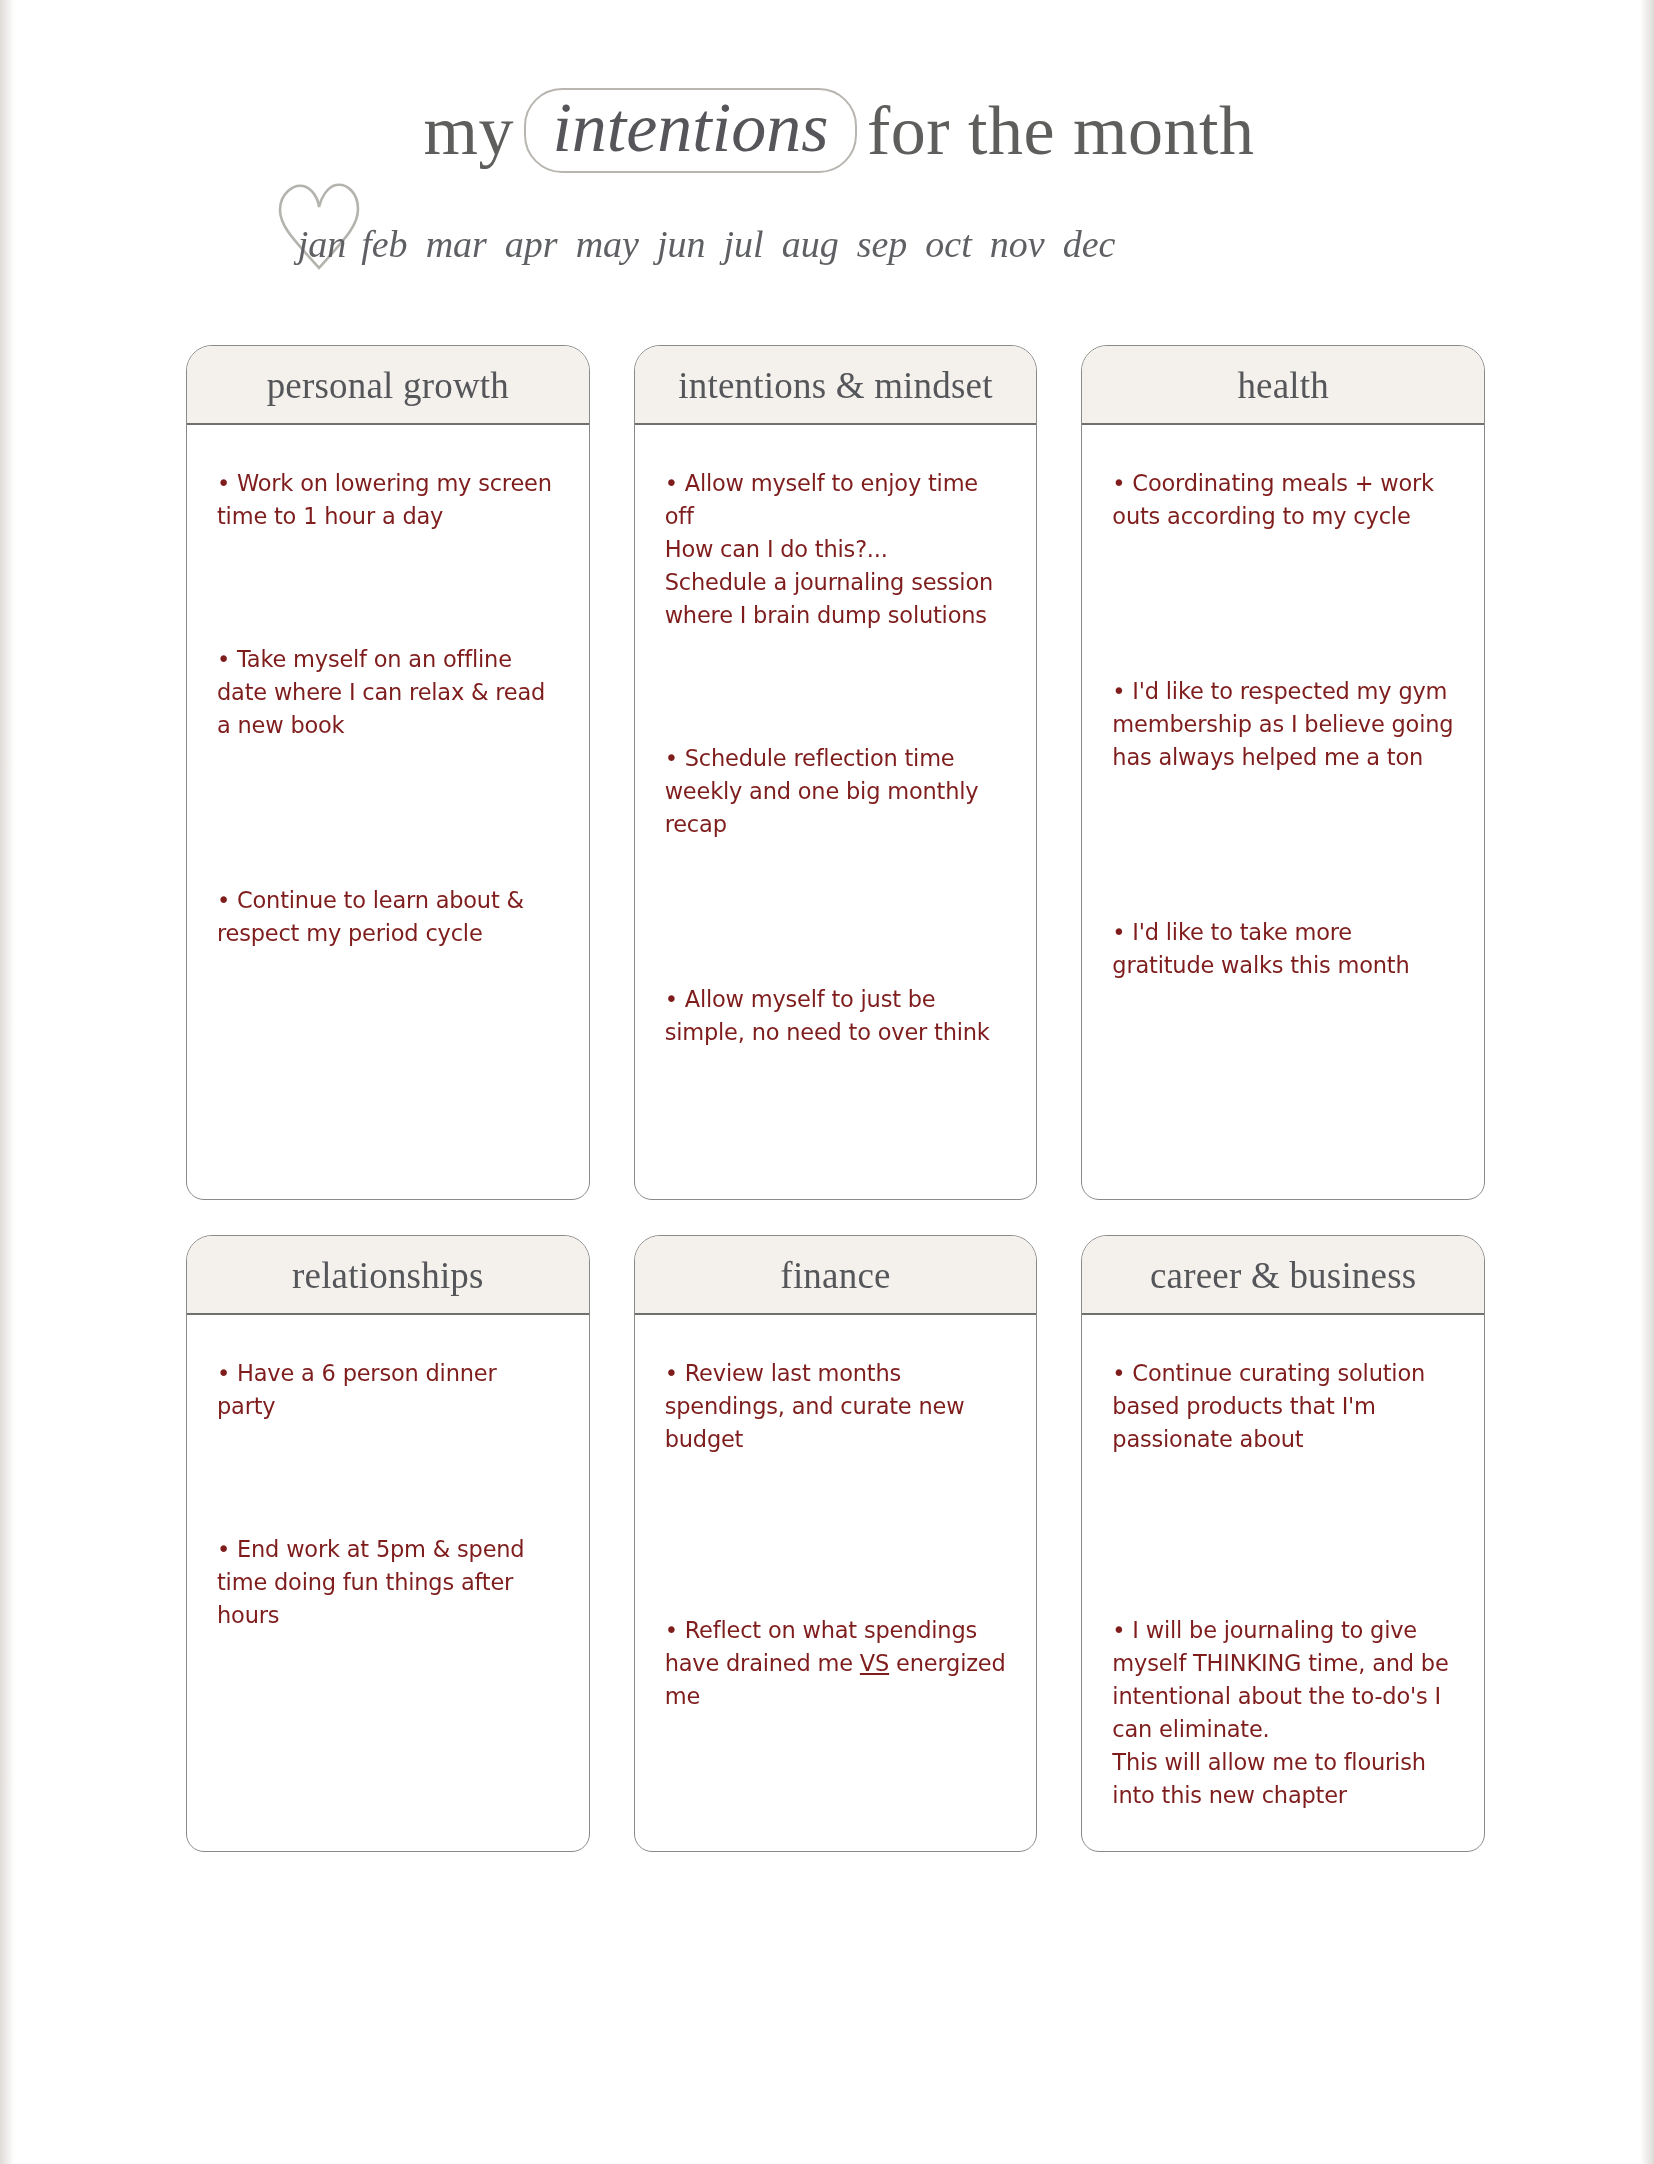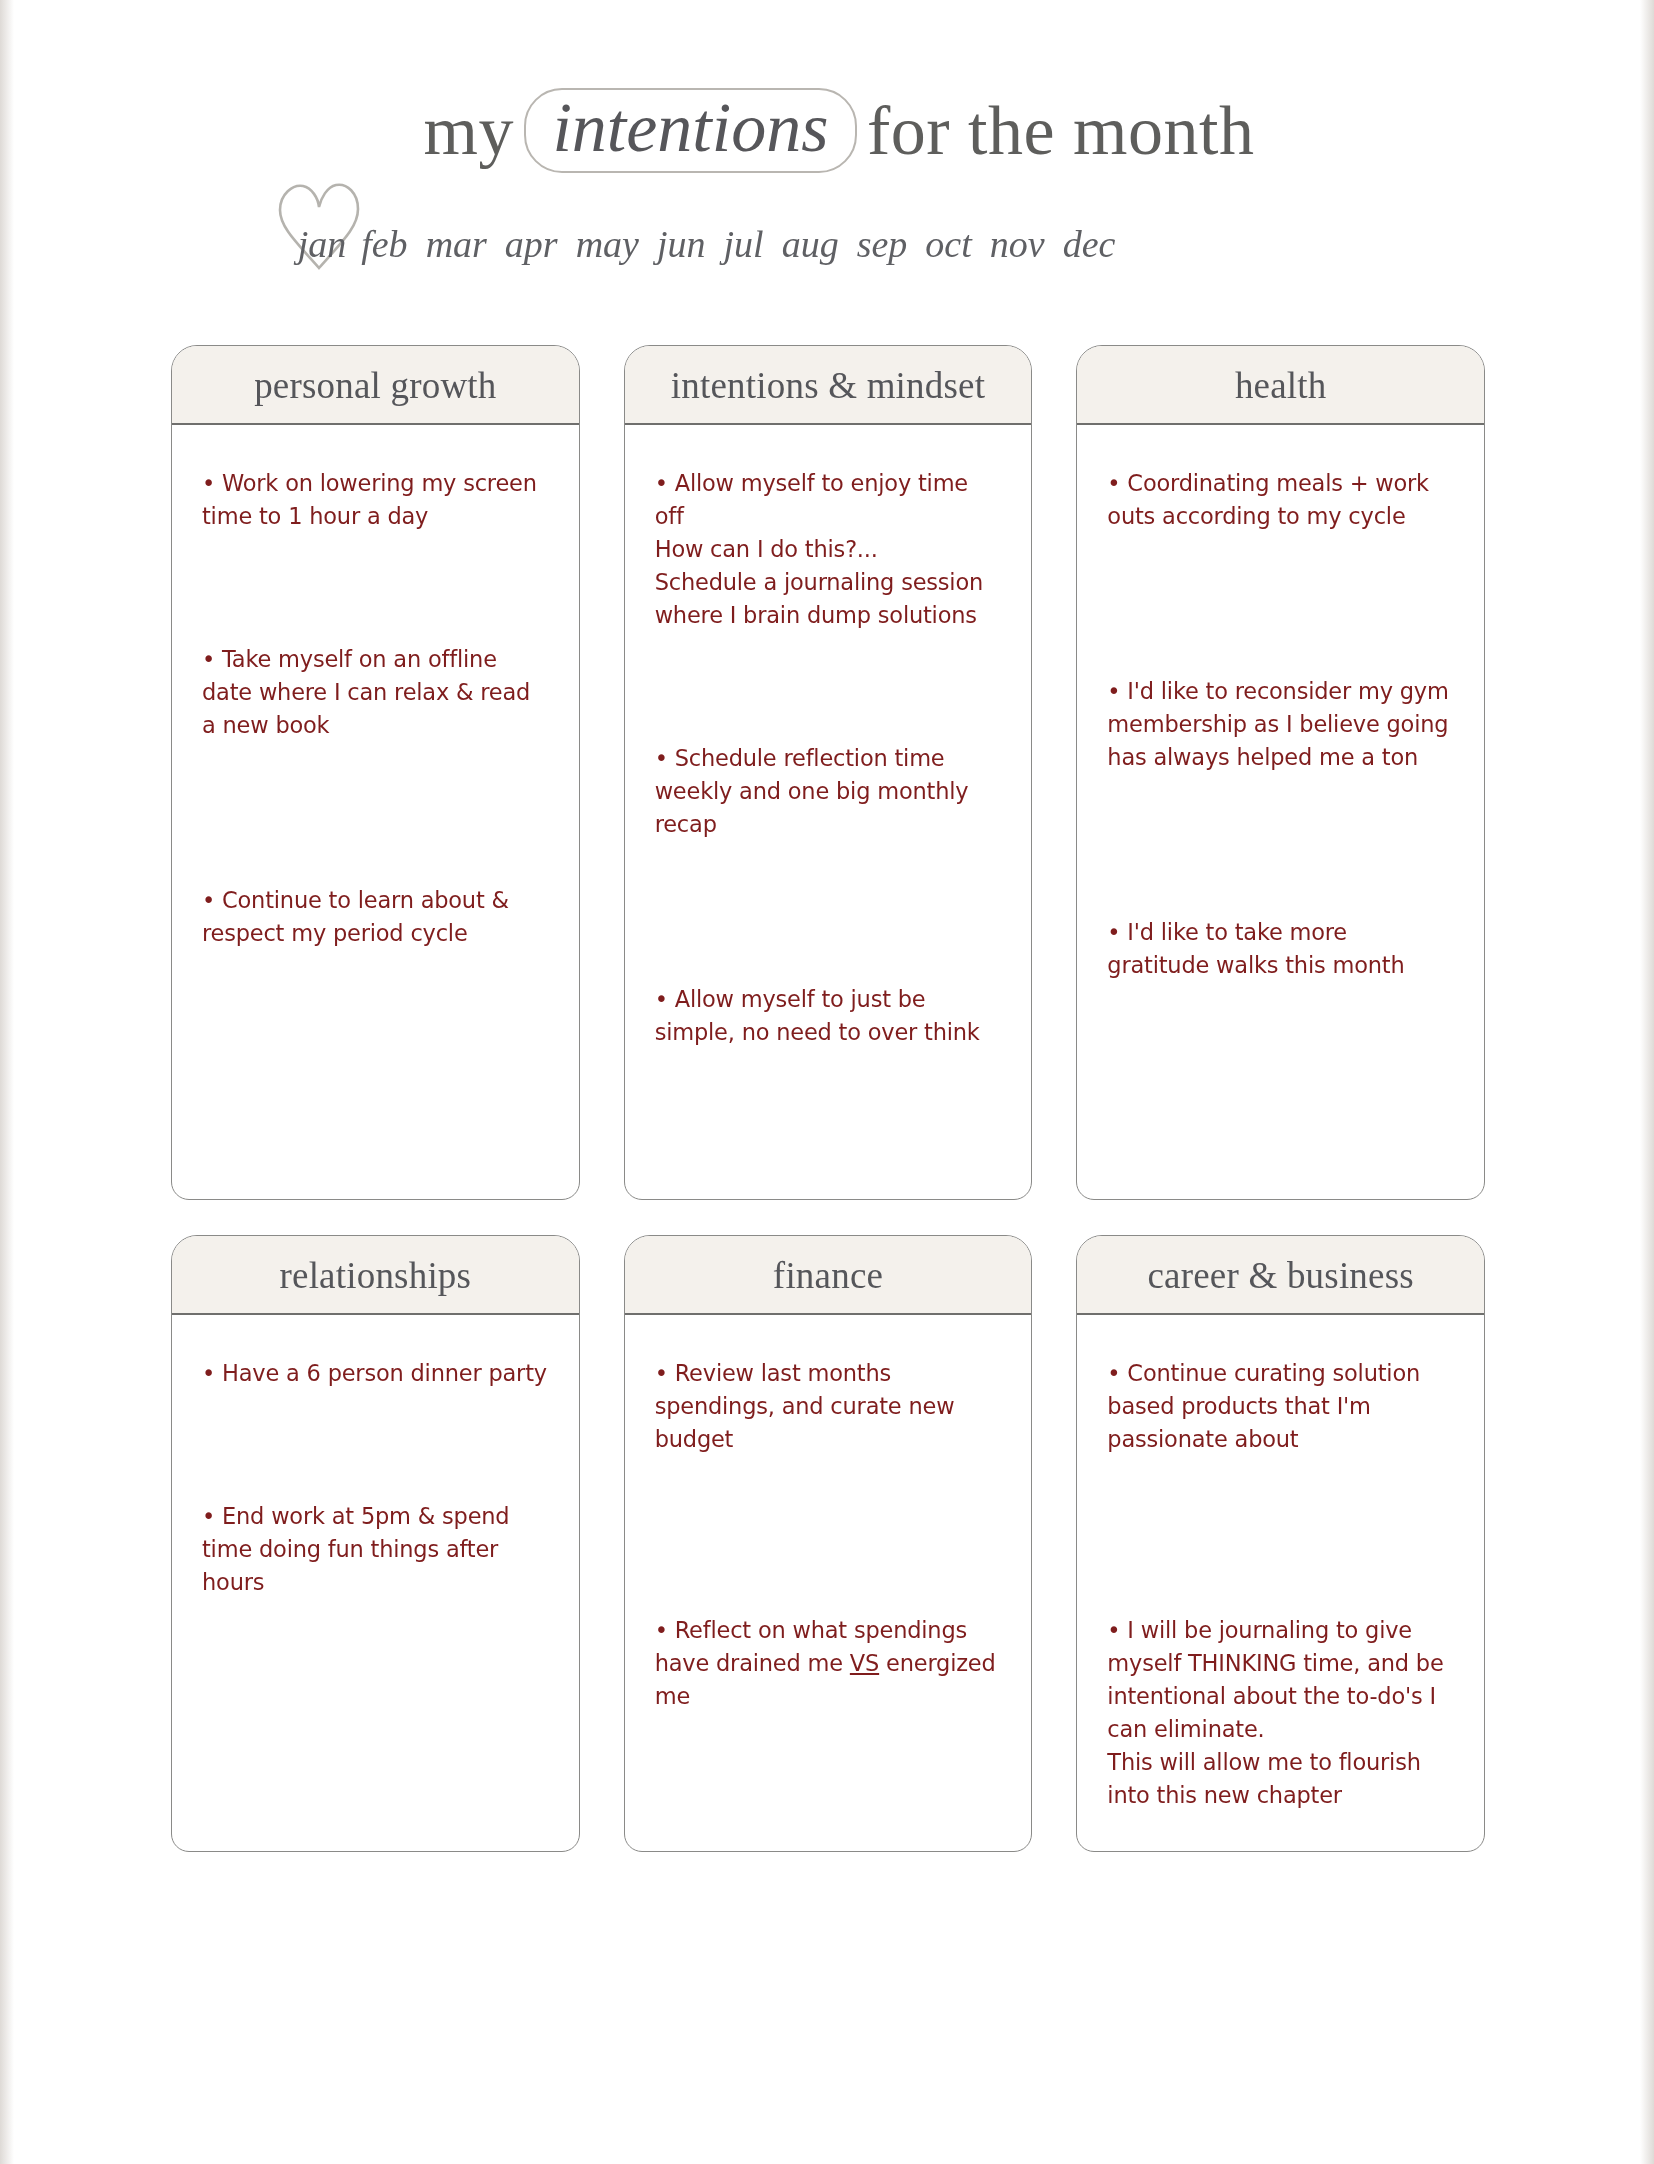--- a/index.html
+++ b/index.html
@@ -106,20 +106,21 @@
   
   .grid {
     position: absolute;
     left: 171px;
     top: 345px;
     width: 1314px;
   }
   .row {
     display: flex;
     gap: 44px;
+    margin-left: 15px;
   }
   .row-2 { margin-top: 35px; }
 
   .card {
     width: 423px;
     box-sizing: border-box;
     background: #ffffff;
     border: 1.6px solid #8a8a88;
     border-radius: 26px 26px 18px 18px;
     overflow: hidden;
@@ -216,21 +217,21 @@
           <p class="bullet">• Allow myself to just be simple, no need to over think</p>
         </div>
       </div>
 
       <div class="card">
         <div class="card-header">
           <span class="card-header-title">health</span>
         </div>
         <div class="card-body">
           <p class="bullet gap-xl">• Coordinating meals + work outs according to my cycle</p>
-          <p class="bullet gap-xl">• I'd like to reconsider my gym membership as I believe going has always helped me a ton</p>
+          <p class="bullet gap-xl">• I'd like to respected my gym membership as I believe going has always helped me a ton</p>
           <p class="bullet">• I'd like to take more gratitude walks this month</p>
         </div>
       </div>
 
     </div>
 
     <div class="row row-2">
 
       <div class="card">
         <div class="card-header">

